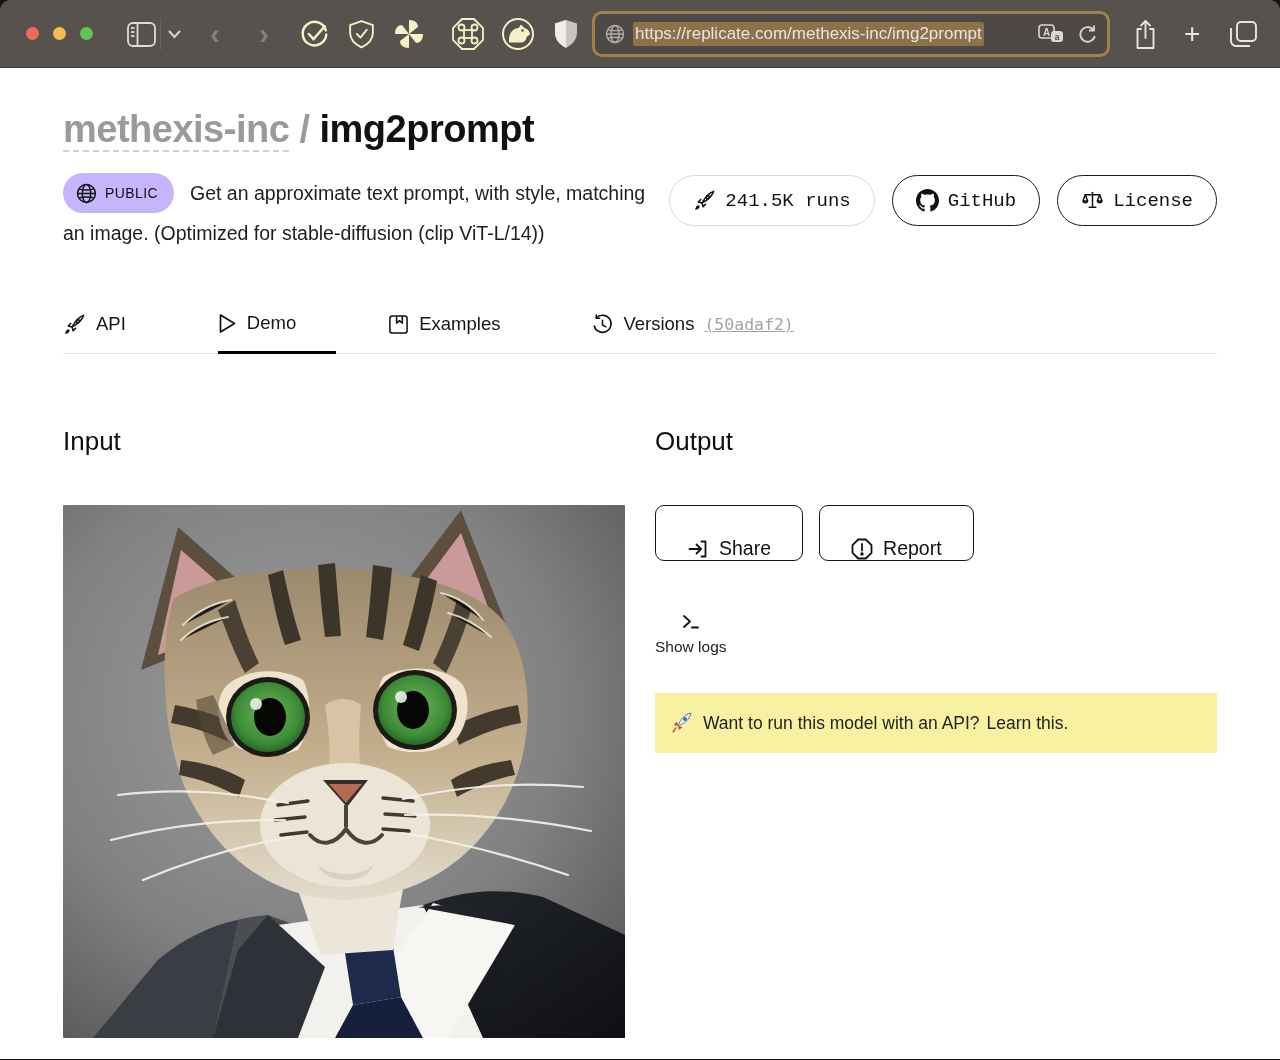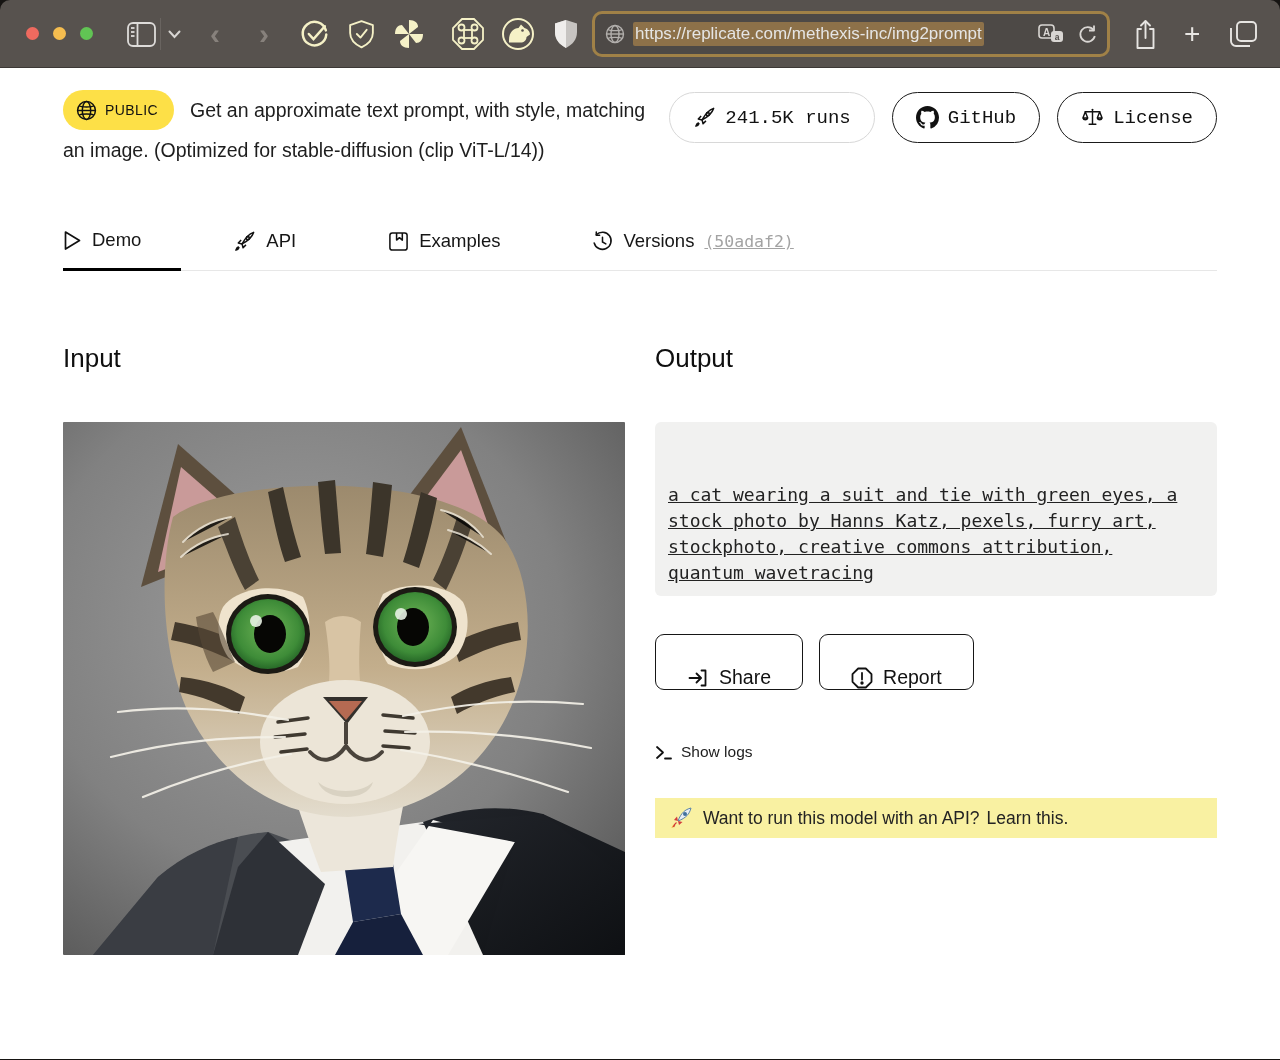--- a/index.html
+++ b/index.html
@@ -33,21 +33,21 @@
   
   .page { position:relative; height:991px; background:#ffffff; padding:0 63px; overflow:hidden; }
 
   .model-title { padding-top:40px; font-size:38px; color:#111; letter-spacing:-0.5px; }
   .owner-link { color:#9a9a9a; text-decoration:none; border-bottom:2px dashed #cfcfcf; cursor:pointer; }
   .title-sep { color:#9a9a9a; }
 
   .about-row { position:relative; margin-top:24px; }
   .desc-wrap { width:600px; font-size:19.5px; line-height:37px; color:#1e1e1e; }
   .public-badge { display:inline-flex; align-items:center; gap:8px; vertical-align:middle;
-                  background:#fde047; border-radius:20px; height:40px; padding:0 16px 0 13px;
+                  background:#c4b5fd; border-radius:20px; height:40px; padding:0 16px 0 13px;
                   font-size:14px; letter-spacing:.4px; color:#111; margin-right:16px;
                   position:relative; top:-2px; }
   .hdr-buttons { position:absolute; right:0; top:0; display:flex; gap:17px; }
   .pill-btn { display:flex; align-items:center; gap:9px; height:51px; padding:0 23px;
               border-radius:26px; background:#fff; font-size:19px; color:#111; cursor:pointer;font-family:Liberation Mono, monospace; }
   .pill-light { border:1px solid #d8d8d8; }
   .pill-dark  { border:1.5px solid #1a1a1a; }
 
   .tabs-row { display:flex; margin-top:48px; border-bottom:1px solid #e7e7e7; }
   .tab { display:flex; align-items:center; gap:10px; font-size:18.5px; color:#161616;
@@ -63,23 +63,23 @@
 
   .output-box { background:#f1f1f0; border-radius:6px; padding:60px 14px 10px 13px;
                 font-size:18px; line-height:26px; color:#222; white-space:pre-wrap; }
 
   .action-row { display:flex; gap:16px; margin-top:38px; }
   .action-btn { display:flex; align-items:flex-end; gap:10px; height:56px; padding:0 31px;
                 background:#fff; border:1.5px solid #161616; border-radius:9px;
                 font-size:19.5px; color:#111; cursor:pointer; }
 
   .logs-row { display:flex; align-items:center; gap:9px; margin-top:53px;
-              font-size:15.5px; color:#1c1c1c; cursor:pointer; width:max-content; }
-
-  .banner { display:flex; align-items:center; gap:10px; margin-top:37px; height:40px;
+              font-size:15.5px; color:#1c1c1c; cursor:pointer; width:max-content;flex-direction:column; }
+
+  .banner { display:flex; align-items:center; gap:10px; margin-top:37px; height:60px;
             background:#f9f1a2; padding:0 14px; font-size:17.5px; color:#232323; }
   .banner a { color:#232323; cursor:pointer; }
 </style>
 </head>
 <body>
 
 <div class="toolbar">
   <div class="traffic tl-close"></div>
   <div class="traffic tl-min"></div>
   <div class="traffic tl-zoom"></div>
@@ -186,20 +186,25 @@
   <div class="tb-ico" style="left:1229px">
     <svg width="29" height="29" viewBox="0 0 29 29" fill="none" stroke="#e7e5e2" stroke-width="1.9">
       <rect x="8" y="2" width="19" height="19" rx="4"></rect>
       <path d="M21 26 H7 A5 5 0 0 1 2 21 V8"></path>
     </svg>
   </div>
 </div>
 
 <div class="page">
 
+  <h1 class="model-title">
+    <a class="owner-link">methexis-inc</a>
+    <span class="title-sep">/</span>
+    <span>img2prompt</span>
+  </h1>
 
   <div class="about-row">
     <div class="desc-wrap">
       <span class="public-badge">
         <svg width="21" height="21" viewBox="0 0 20 20" fill="none" stroke="#111" stroke-width="1.4">
           <circle cx="10" cy="10" r="8.5"></circle>
             <ellipse cx="10" cy="10" rx="4" ry="8.5"></ellipse>
           <line x1="1.5" y1="10" x2="18.5" y2="10"></line>
           <path d="M3 5.5 C5 7 15 7 17 5.5 M3 14.5 C5 13 15 13 17 14.5"></path>
         </svg>
@@ -230,34 +235,34 @@
           <path d="M4.5 6 L2 12.5 M4.5 6 L7 12.5 M2 12.5 A2.6 2.6 0 0 0 7 12.5 Z"></path>
           <path d="M19.5 6 L17 12.5 M19.5 6 L22 12.5 M17 12.5 A2.6 2.6 0 0 0 22 12.5 Z"></path>
           <line x1="8.5" y1="19" x2="15.5" y2="19"></line>
         </svg>
         <span>License</span>
       </button>
     </div>
   </div>
 
   <div class="tabs-row">
-    <div class="tab active">
-      <svg width="19" height="21" viewBox="0 0 19 21" fill="none" stroke="#111" stroke-width="1.7" stroke-linejoin="round">
-        <path d="M2.5 2 L16.5 10.5 L2.5 19 Z"></path>
-      </svg>
-      <span>Demo</span>
-    </div>
     <div class="tab">
       <svg width="23" height="23" viewBox="0 0 24 24" fill="none" stroke="#111" stroke-width="1.6" stroke-linejoin="round">
         <path d="M9.5 14.5 C13 8 17 4 21.5 2.5 C20 7 16 11 9.5 14.5 Z"></path>
         <path d="M9.5 14.5 L5.5 13.5 L8.5 10.5 M9.5 14.5 L10.5 18.5 L13.5 15.5"></path>
         <circle cx="15.5" cy="8.5" r="1.6"></circle>
         <path d="M6 17.5 C4.5 18 3.5 19.5 3 21 C4.5 20.5 6 19.5 6.5 18" fill="#111"></path>
       </svg>
       <span>API</span>
+    </div>
+    <div class="tab active">
+      <svg width="19" height="21" viewBox="0 0 19 21" fill="none" stroke="#111" stroke-width="1.7" stroke-linejoin="round">
+        <path d="M2.5 2 L16.5 10.5 L2.5 19 Z"></path>
+      </svg>
+      <span>Demo</span>
     </div>
     <div class="tab">
       <svg width="21" height="21" viewBox="0 0 22 22" fill="none" stroke="#111" stroke-width="1.6" stroke-linejoin="round">
         <rect x="2" y="2" width="18" height="18" rx="2.5"></rect>
         <path d="M9 2 V9.5 L12 7 L15 9.5 V2"></path>
       </svg>
       <span>Examples</span>
     </div>
     <div class="tab">
       <svg width="21" height="21" viewBox="0 0 22 22" fill="none" stroke="#111" stroke-width="1.6" stroke-linecap="round">
@@ -377,24 +382,20 @@
             <path d="M118 135 C132 122 148 115 165 112"></path>
           <path d="M420 115 C408 100 395 92 378 88"></path>
             <path d="M428 132 C415 120 400 112 385 108"></path>
         </g>
       </svg>
     </div>
 
     <div class="col">
       <div class="col-heading">Output</div>
 
-      <div class="output-box mono">a cat wearing a suit and tie with green eyes, a
-stock photo by Hanns Katz, pexels, furry art,
-stockphoto, creative commons attribution,
-quantum wavetracing</div>
 
       <div class="action-row">
         <button class="action-btn">
           <svg width="22" height="22" viewBox="0 0 22 22" fill="none" stroke="#111" stroke-width="1.8" stroke-linecap="round" stroke-linejoin="round">
             <path d="M14.5 3.5 H18.5 V18.5 H14.5"></path>
             <line x1="2.5" y1="11" x2="13.5" y2="11"></line>
             <path d="M9.5 6.5 L14 11 L9.5 15.5"></path>
           </svg>
           <span>Share</span>
         </button>

